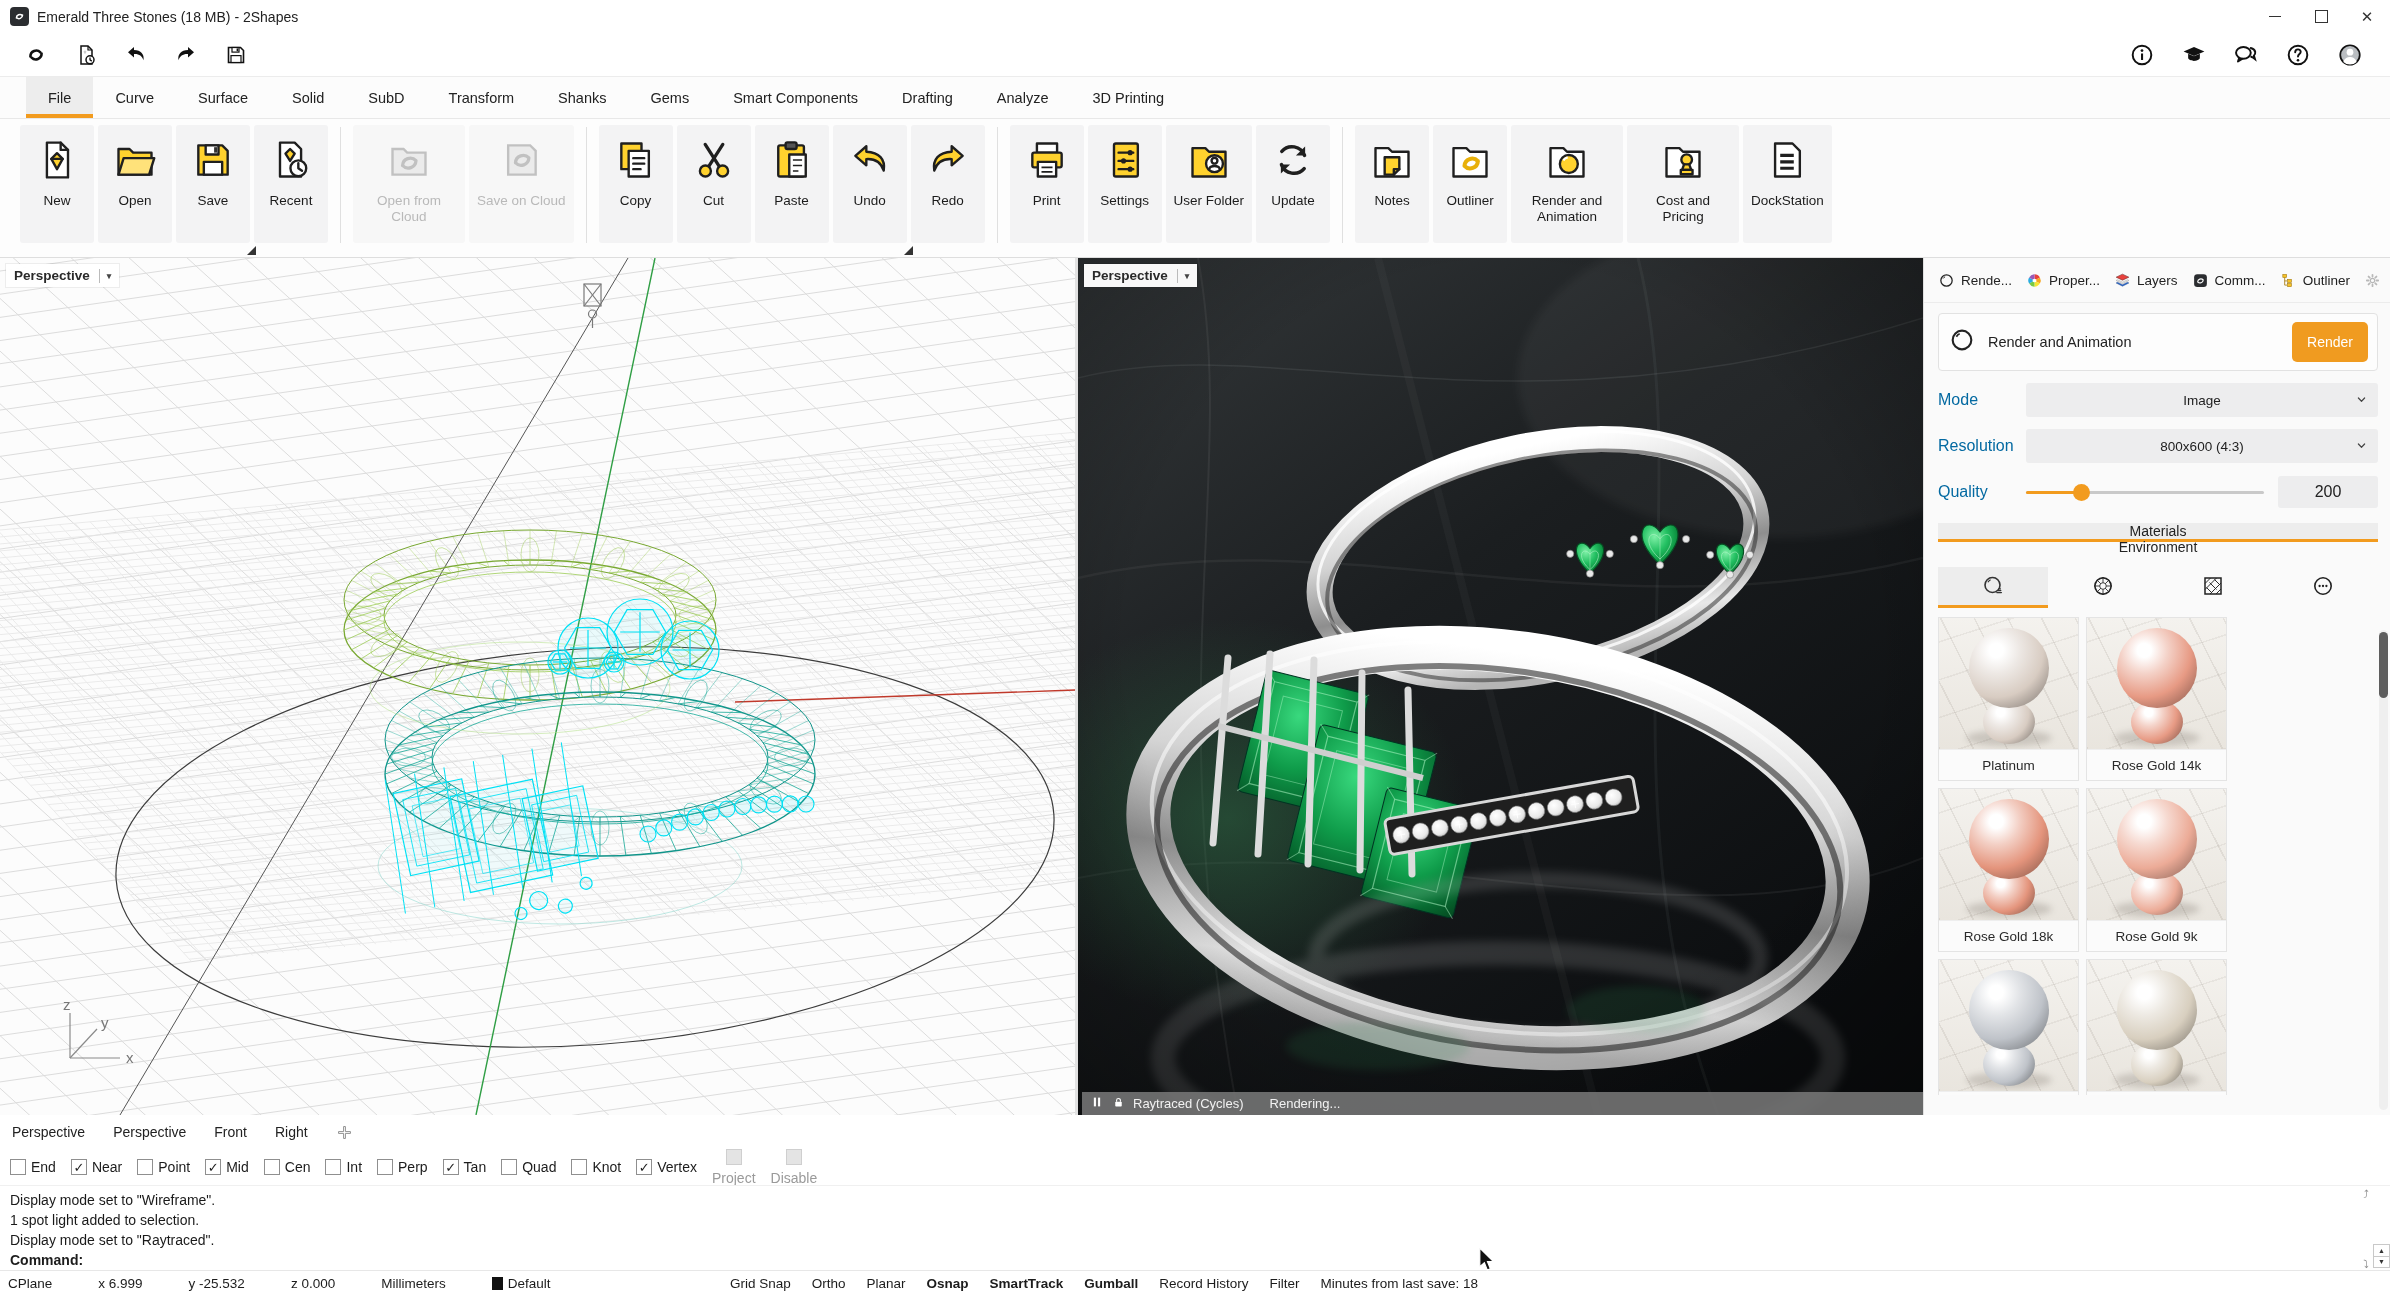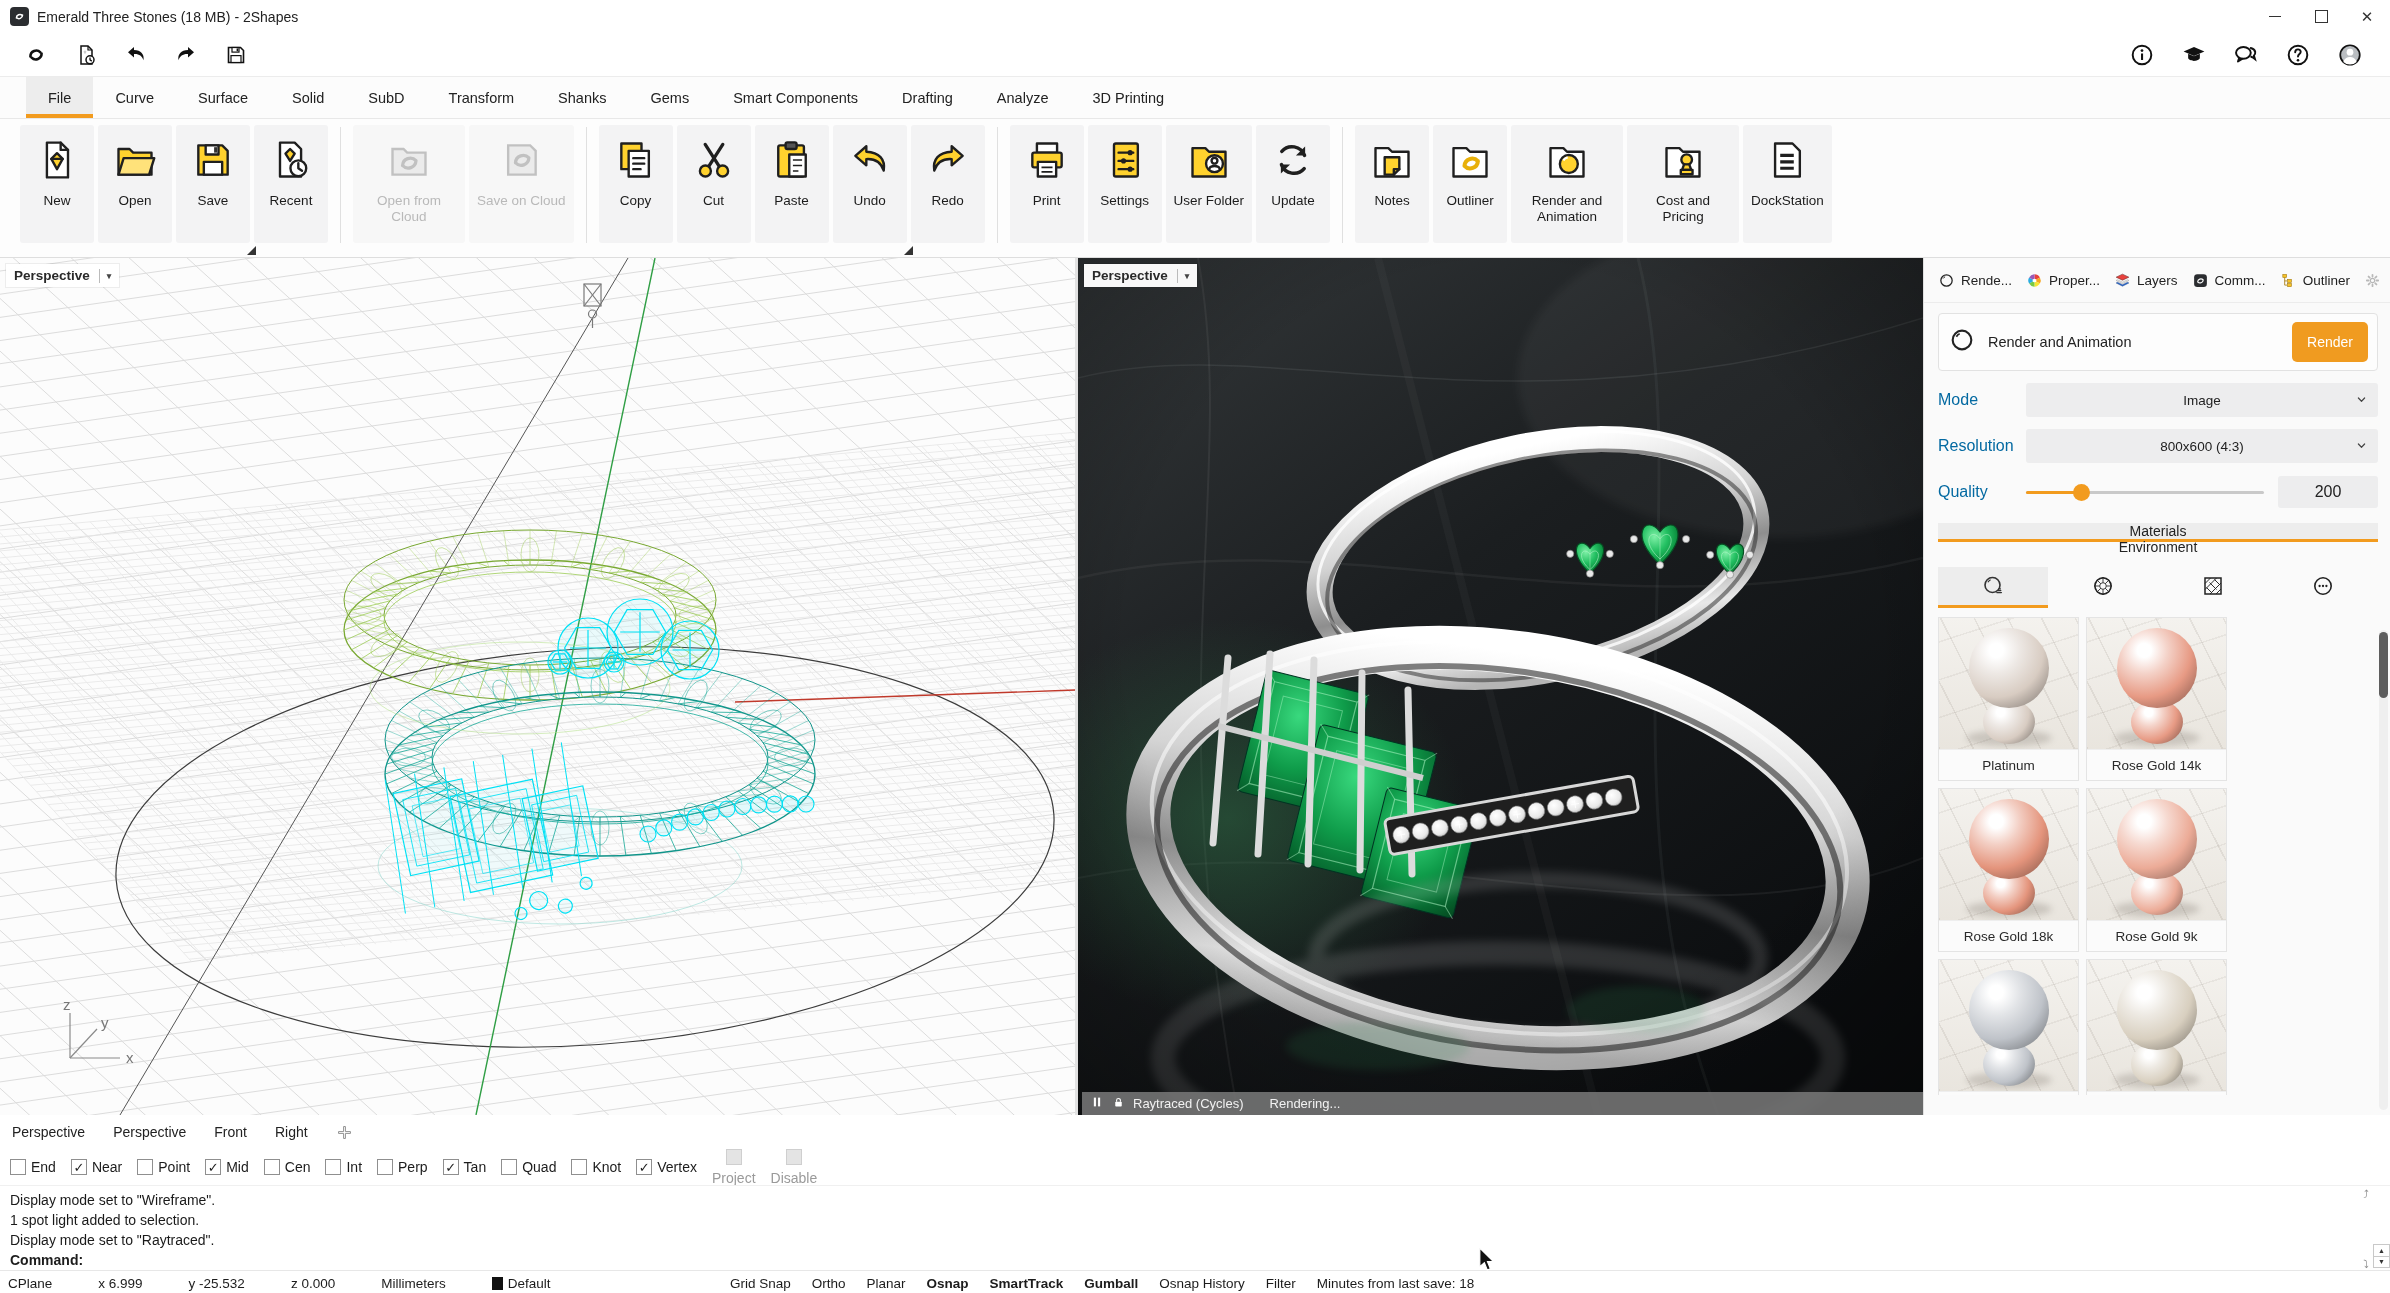--- a/index.html
+++ b/index.html
@@ -1563,21 +1563,21 @@
         <span class="sb-item bold">
           <span>Osnap</span>
         </span>
         <span class="sb-item bold">
           <span>SmartTrack</span>
         </span>
         <span class="sb-item bold">
           <span>Gumball</span>
         </span>
         <span class="sb-item">
-          <span>Osnap History</span>
+          <span>Record History</span>
         </span>
         <span class="sb-item">
           <span>Filter</span>
         </span>
         <span class="sb-item">
           <span>Minutes from last save: 18</span>
         </span>
       </div>
   </div>
 

